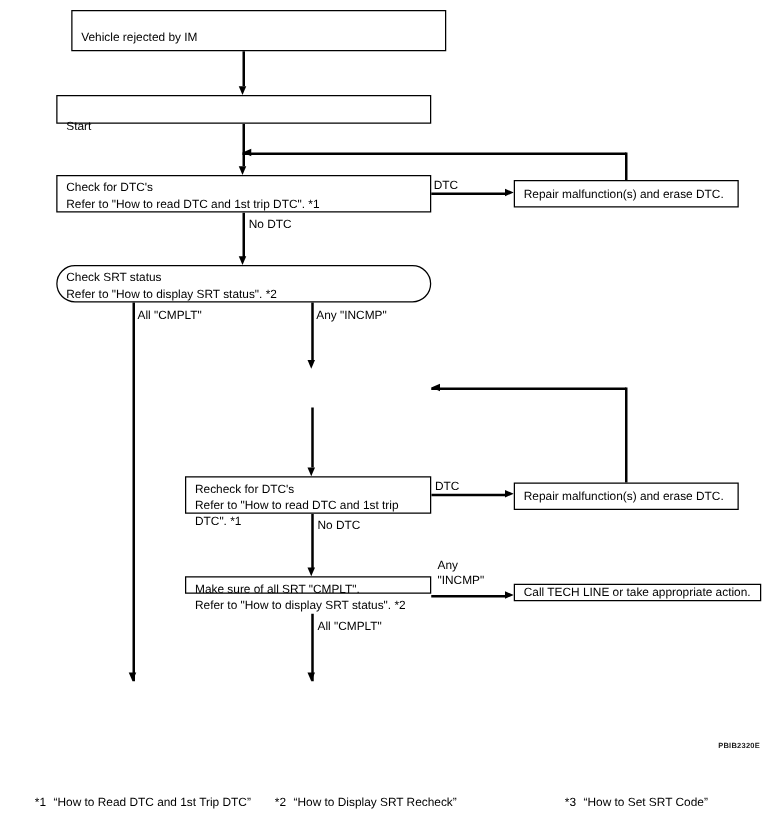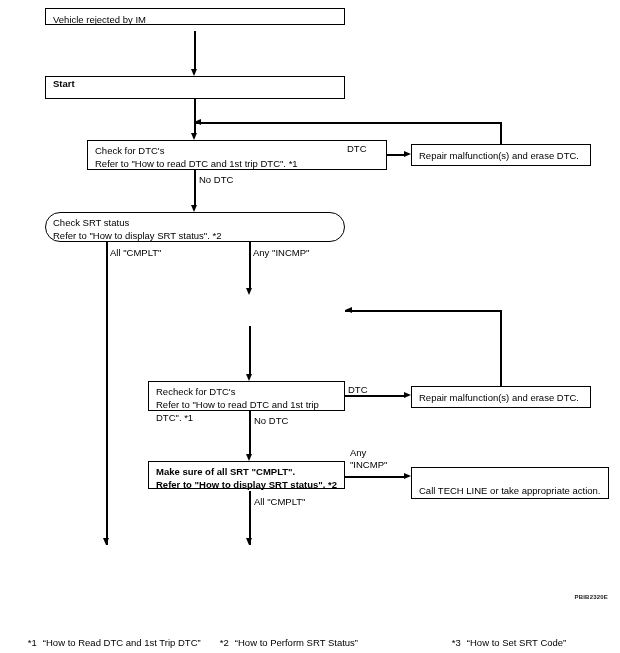--- a/index.html
+++ b/index.html
@@ -128,42 +128,42 @@
 
   <div class="ln ln-v" style="left:249px; top:411px; height:44px;"></div>
   <div class="arrow arrow-down" style="left:246px; top:454px;"></div>
 
   <div class="ln ln-h" style="left:345px; top:476px; width:59px;"></div>
   <div class="arrow arrow-right" style="left:404px; top:473px;"></div>
 
   <div class="ln ln-v" style="left:249px; top:491px; height:54px;"></div>
   <div class="arrow arrow-down" style="left:246px; top:538px;"></div>
 
-  <div class="node" style="left:45px; top:8px; width:300px; height:17px; padding-top:4px;">Vehicle rejected by IM</div>
+  <div class="node" style="left:57px; top:8px; width:300px; height:33px; padding-top:15px;">Vehicle rejected by IM</div>
 
-  <div class="node" style="left:45px; top:76px; width:300px; height:23px; padding-top:0;font-weight:bold;">Start</div>
+  <div class="node" style="left:45px; top:76px; width:300px; height:23px; padding-top:18px;">Start</div>
 
-  <div class="node" style="left:45px; top:140px; width:300px; height:30px;margin-left:42px;">Check for DTC's
+  <div class="node" style="left:45px; top:140px; width:300px; height:30px;">Check for DTC's
 Refer to "How to read DTC and 1st trip DTC". *1</div>
 
   <div class="node" style="left:411px; top:144px; width:180px; height:22px; padding-top:4px;">Repair malfunction(s) and erase DTC.</div>
 
   <div class="node" style="left:45px; top:212px; width:300px; height:30px;border-radius:15px;">Check SRT status
 Refer to "How to display SRT status". *2</div>
 
 
   <div class="node" style="left:148px; top:381px; width:197px; height:30px;">Recheck for DTC's
 Refer to "How to read DTC and 1st trip DTC". *1</div>
 
   <div class="node" style="left:411px; top:386px; width:180px; height:22px; padding-top:4px;">Repair malfunction(s) and erase DTC.</div>
 
-  <div class="node" style="left:148px; top:461px; width:197px; height:28px;font-weight:bold;">Make sure of all SRT "CMPLT".
+  <div class="node" style="left:148px; top:461px; width:197px; height:14px;">Make sure of all SRT "CMPLT".
 Refer to "How to display SRT status". *2</div>
 
-  <div class="node" style="left:411px; top:467px; width:198px; height:32px; padding-top:16px;">Call TECH LINE or take appropriate action.</div>
+  <div class="node" style="left:411px; top:467px; width:198px; height:14px; padding-top:0;">Call TECH LINE or take appropriate action.</div>
 
 
   <div class="edge-label" style="left:347px; top:143px;">DTC</div>
 
   <div class="edge-label" style="left:199px; top:174px;">No DTC</div>
 
   <div class="edge-label" style="left:110px; top:247px;">All "CMPLT"</div>
 
   <div class="edge-label" style="left:253px; top:247px;">Any "INCMP"</div>
 
@@ -176,20 +176,20 @@
 
   <div class="edge-label" style="left:254px; top:496px;">All "CMPLT"</div>
 
   <div id="figure-code">PBIB2320E</div>
 
   <div id="footnotes">
     <div class="fn" style="left:12px; top:0;">
       <span class="mark">*1</span><span>“How to Read DTC and 1st Trip DTC”</span>
     </div>
     <div class="fn" style="left:204px; top:0;">
-      <span class="mark">*2</span><span>“How to Perform SRT Status”</span>
+      <span class="mark">*2</span><span>“How to Display SRT Recheck”</span>
     </div>
     <div class="fn" style="left:436px; top:0;">
       <span class="mark">*3</span><span>“How to Set SRT Code”</span>
     </div>
   </div>
 
 </div>
 
 </body></html>

